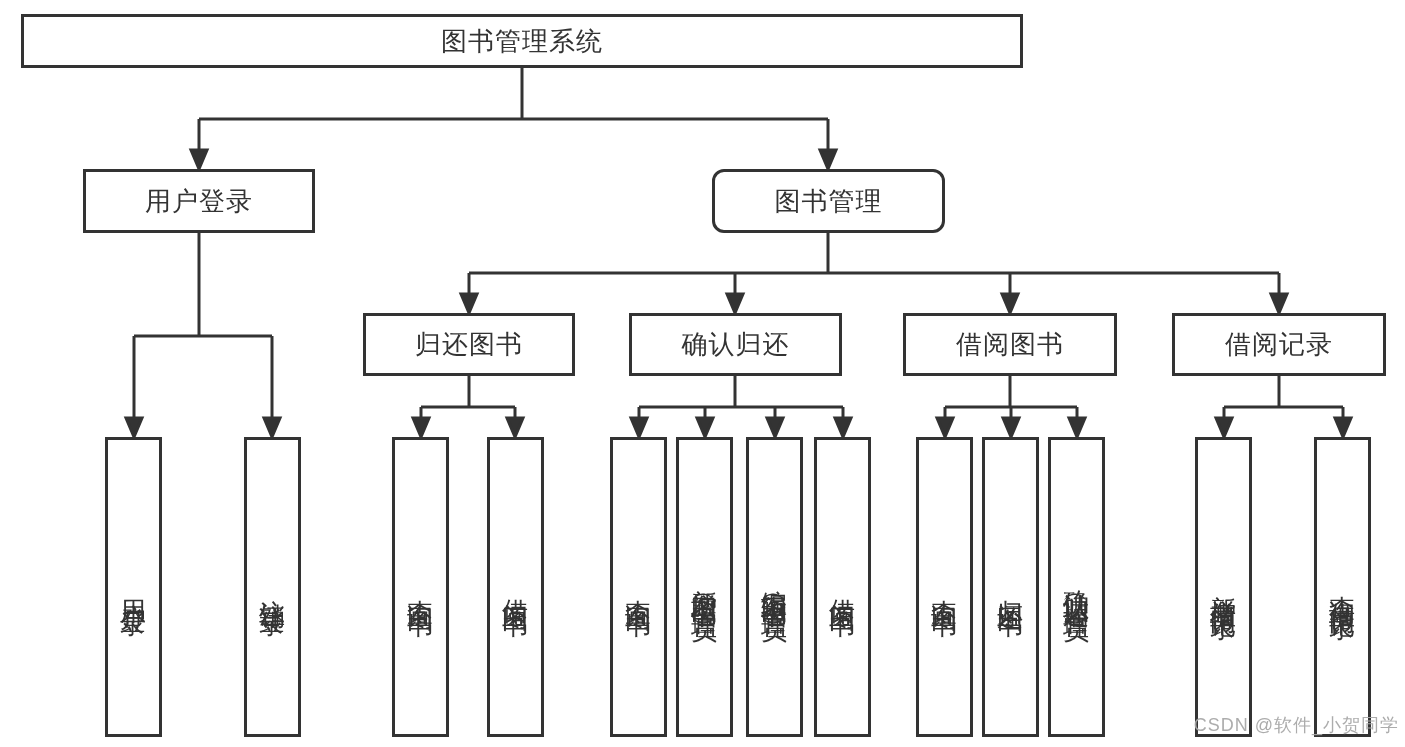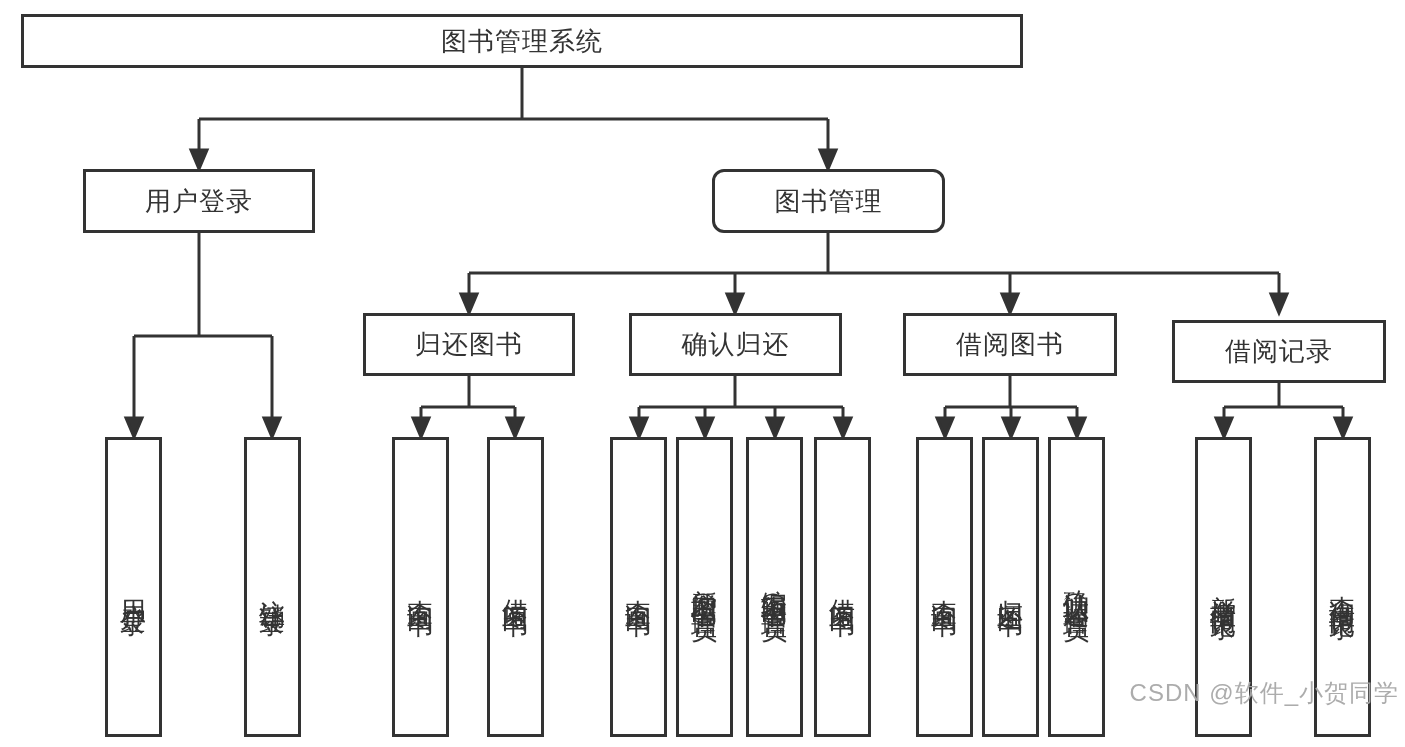--- a/index.html
+++ b/index.html
@@ -27,22 +27,22 @@
   .leaf{
     writing-mode:vertical-rl;
     text-orientation:mixed;
     letter-spacing:4px;
     line-height:1;
     white-space:normal;
   }
   #watermark{
     position:absolute;
     right:6px;
-    top:677px;
-    font-size:24px;
+    top:713px;
+    font-size:18px;
     color:rgba(168,168,168,0.95);
     letter-spacing:1px;
     z-index:5;
   }
 </style>
 </head>
 <body>
 
 <div id="canvas">
 
@@ -109,21 +109,21 @@
   </svg>
 
   <div class="node" style="left:21px;top:14px;width:1002px;height:54px;">图书管理系统</div>
 
   <div class="node" style="left:83px;top:169px;width:232px;height:64px;">用户登录</div>
   <div class="node" style="left:712px;top:169px;width:233px;height:64px;border-radius:12px;">图书管理</div>
 
   <div class="node" style="left:363px;top:313px;width:212px;height:63px;">归还图书</div>
   <div class="node" style="left:629px;top:313px;width:213px;height:63px;">确认归还</div>
   <div class="node" style="left:903px;top:313px;width:214px;height:63px;">借阅图书</div>
-  <div class="node" style="left:1172px;top:313px;width:214px;height:63px;margin-top:7px;">借阅记录</div>
+  <div class="node" style="left:1172px;top:313px;width:214px;height:63px;">借阅记录</div>
 
   <div class="node leaf" style="left:105px;top:437px;width:57px;height:300px;">用户登录</div>
   <div class="node leaf" style="left:244px;top:437px;width:57px;height:300px;">注销登录</div>
 
   <div class="node leaf" style="left:392px;top:437px;width:57px;height:300px;">查询图书</div>
   <div class="node leaf" style="left:487px;top:437px;width:57px;height:300px;">借阅图书</div>
 
   <div class="node leaf" style="left:610px;top:437px;width:57px;height:300px;">查询图书</div>
   <div class="node leaf" style="left:676px;top:437px;width:57px;height:300px;">新增图书（管理员）</div>
   <div class="node leaf" style="left:746px;top:437px;width:57px;height:300px;">编辑图书（管理员）</div>

